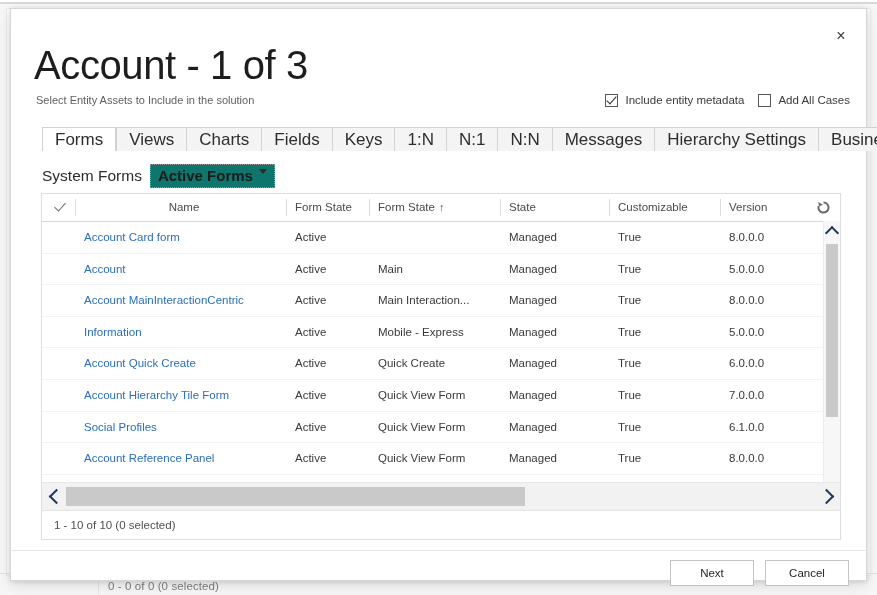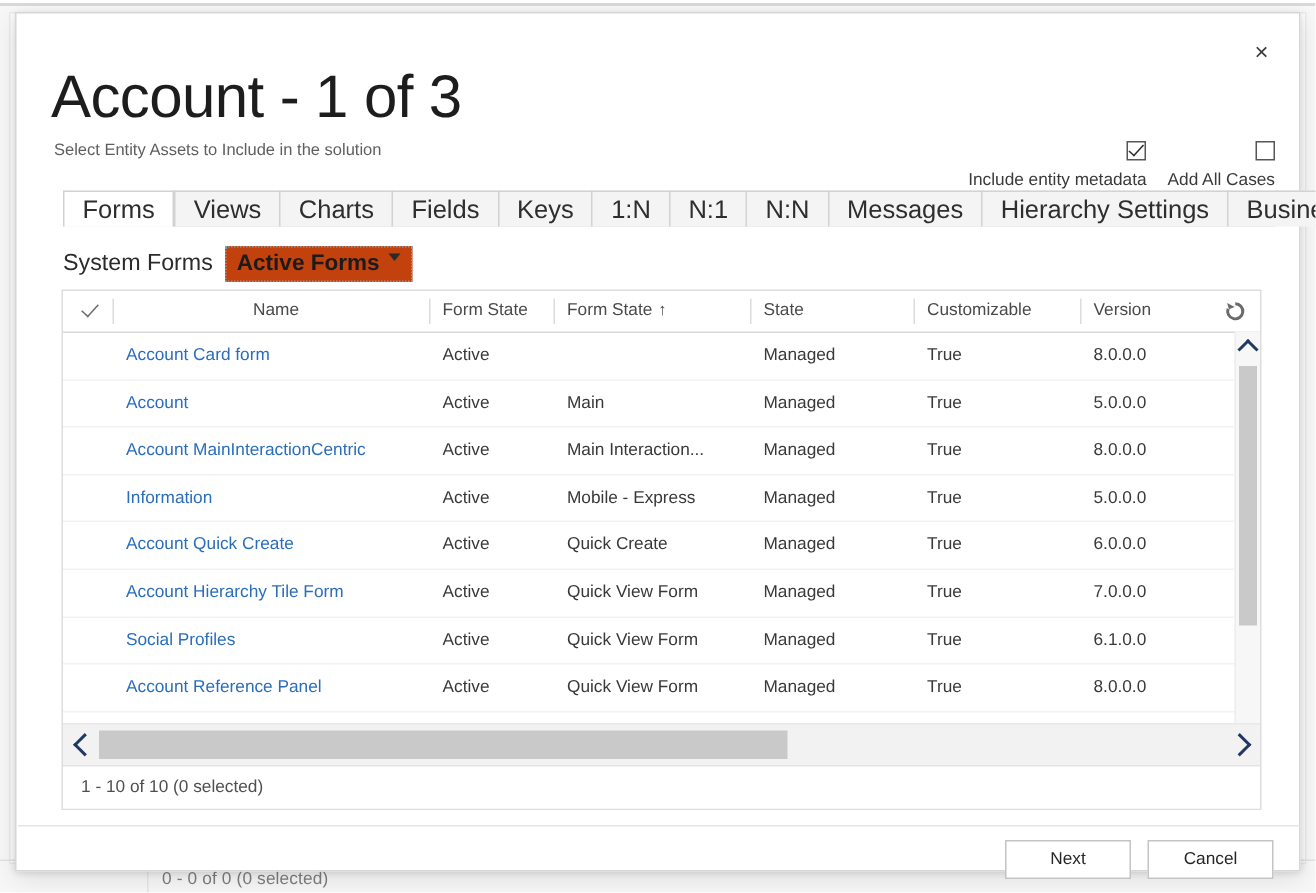--- a/index.html
+++ b/index.html
@@ -114,25 +114,24 @@
   .chk-group {
     position: absolute;
     right: 16px;
     top: 85px;
     display: flex;
     align-items: center;
     gap: 14px;
   }
   .chk-item {
     display: flex;
-    align-items: flex-end;
+    align-items: flex-start;
     gap: 7px;
     cursor: pointer;
     user-select: none;
-    flex-direction: column;
   }
   .chk-box {
     width: 13px;
     height: 13px;
     border: 1px solid #565656;
     background: #ffffff;
     box-sizing: border-box;
     position: relative;
     flex: 0 0 auto;
   }
@@ -210,21 +209,21 @@
     color: #2b2b2b;
     font-weight: 300;
     white-space: nowrap;
   }
   .sysforms-select {
     font-size: 15px;
     color: #1b1b1b;
     font-weight: 600;
     padding: 2px 7px 3px 7px;
     border: 1px dotted #9a9a9a;
-    background: #c2410c;
+    background: #0f766e;
     cursor: pointer;
     user-select: none;
     white-space: nowrap;
     display: flex;
     align-items: flex-start;
     gap: 6px;
   }
   .caret-down {
     width: 0; height: 0;
     border-left: 4.5px solid transparent;

